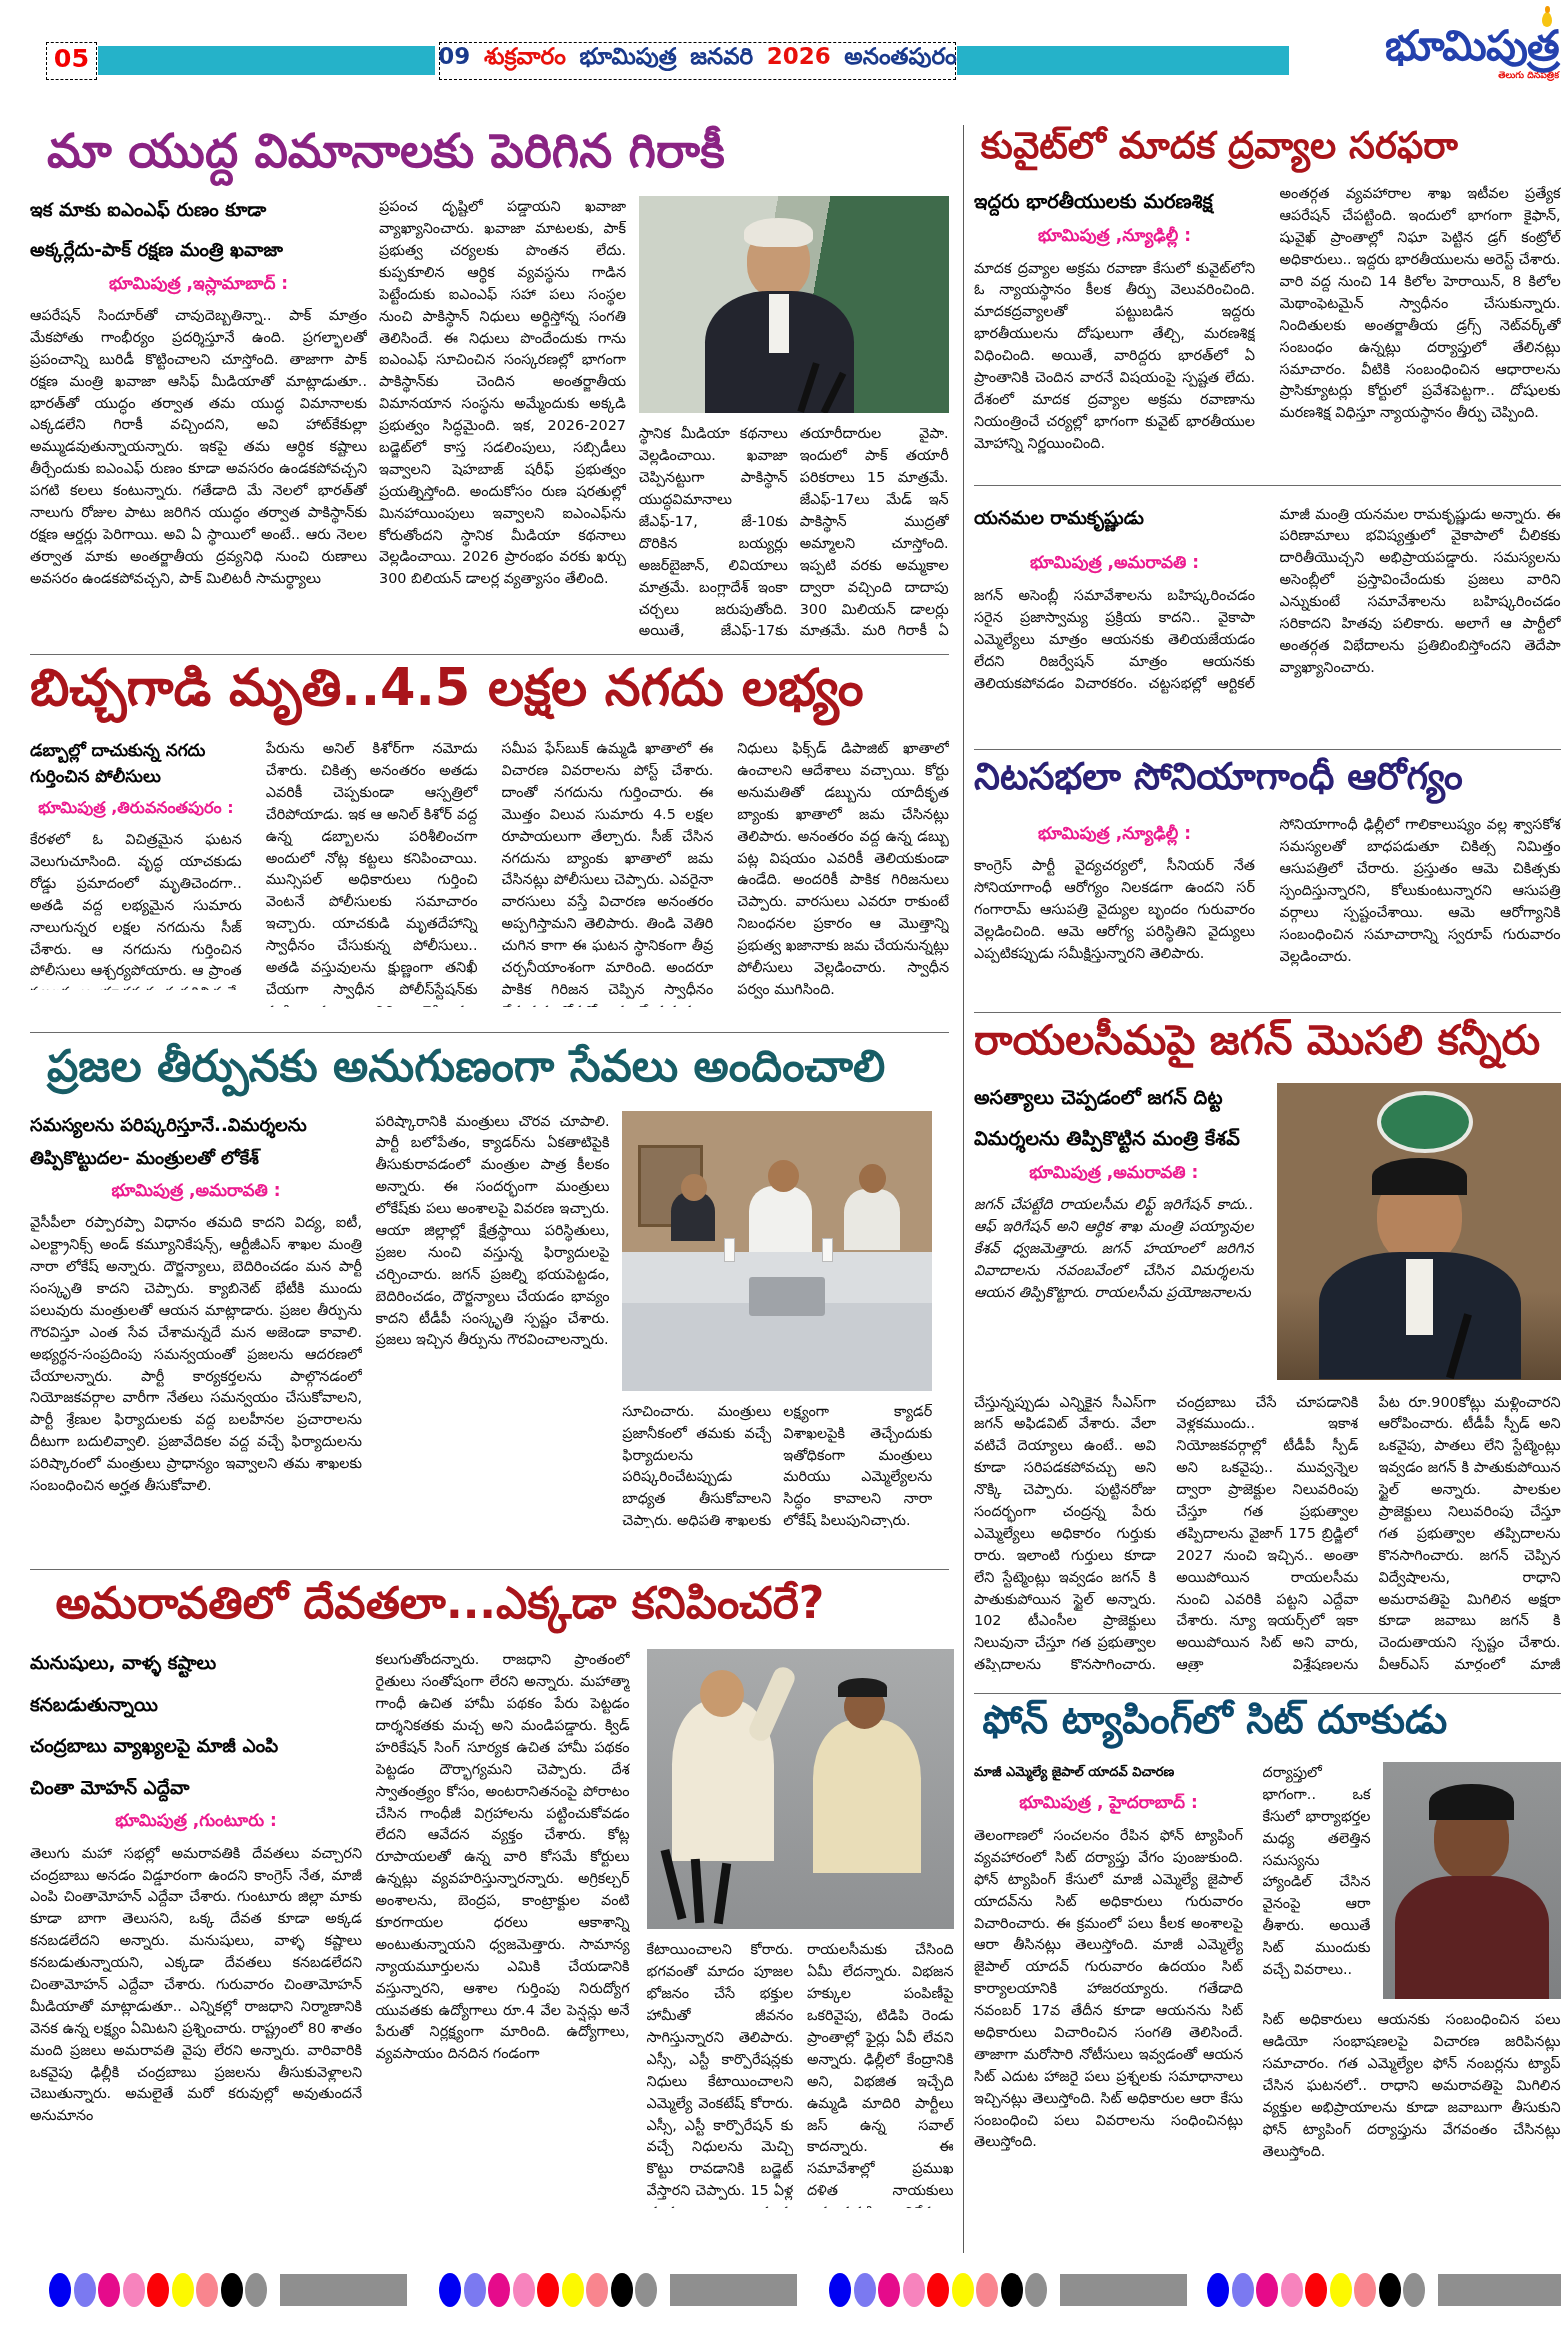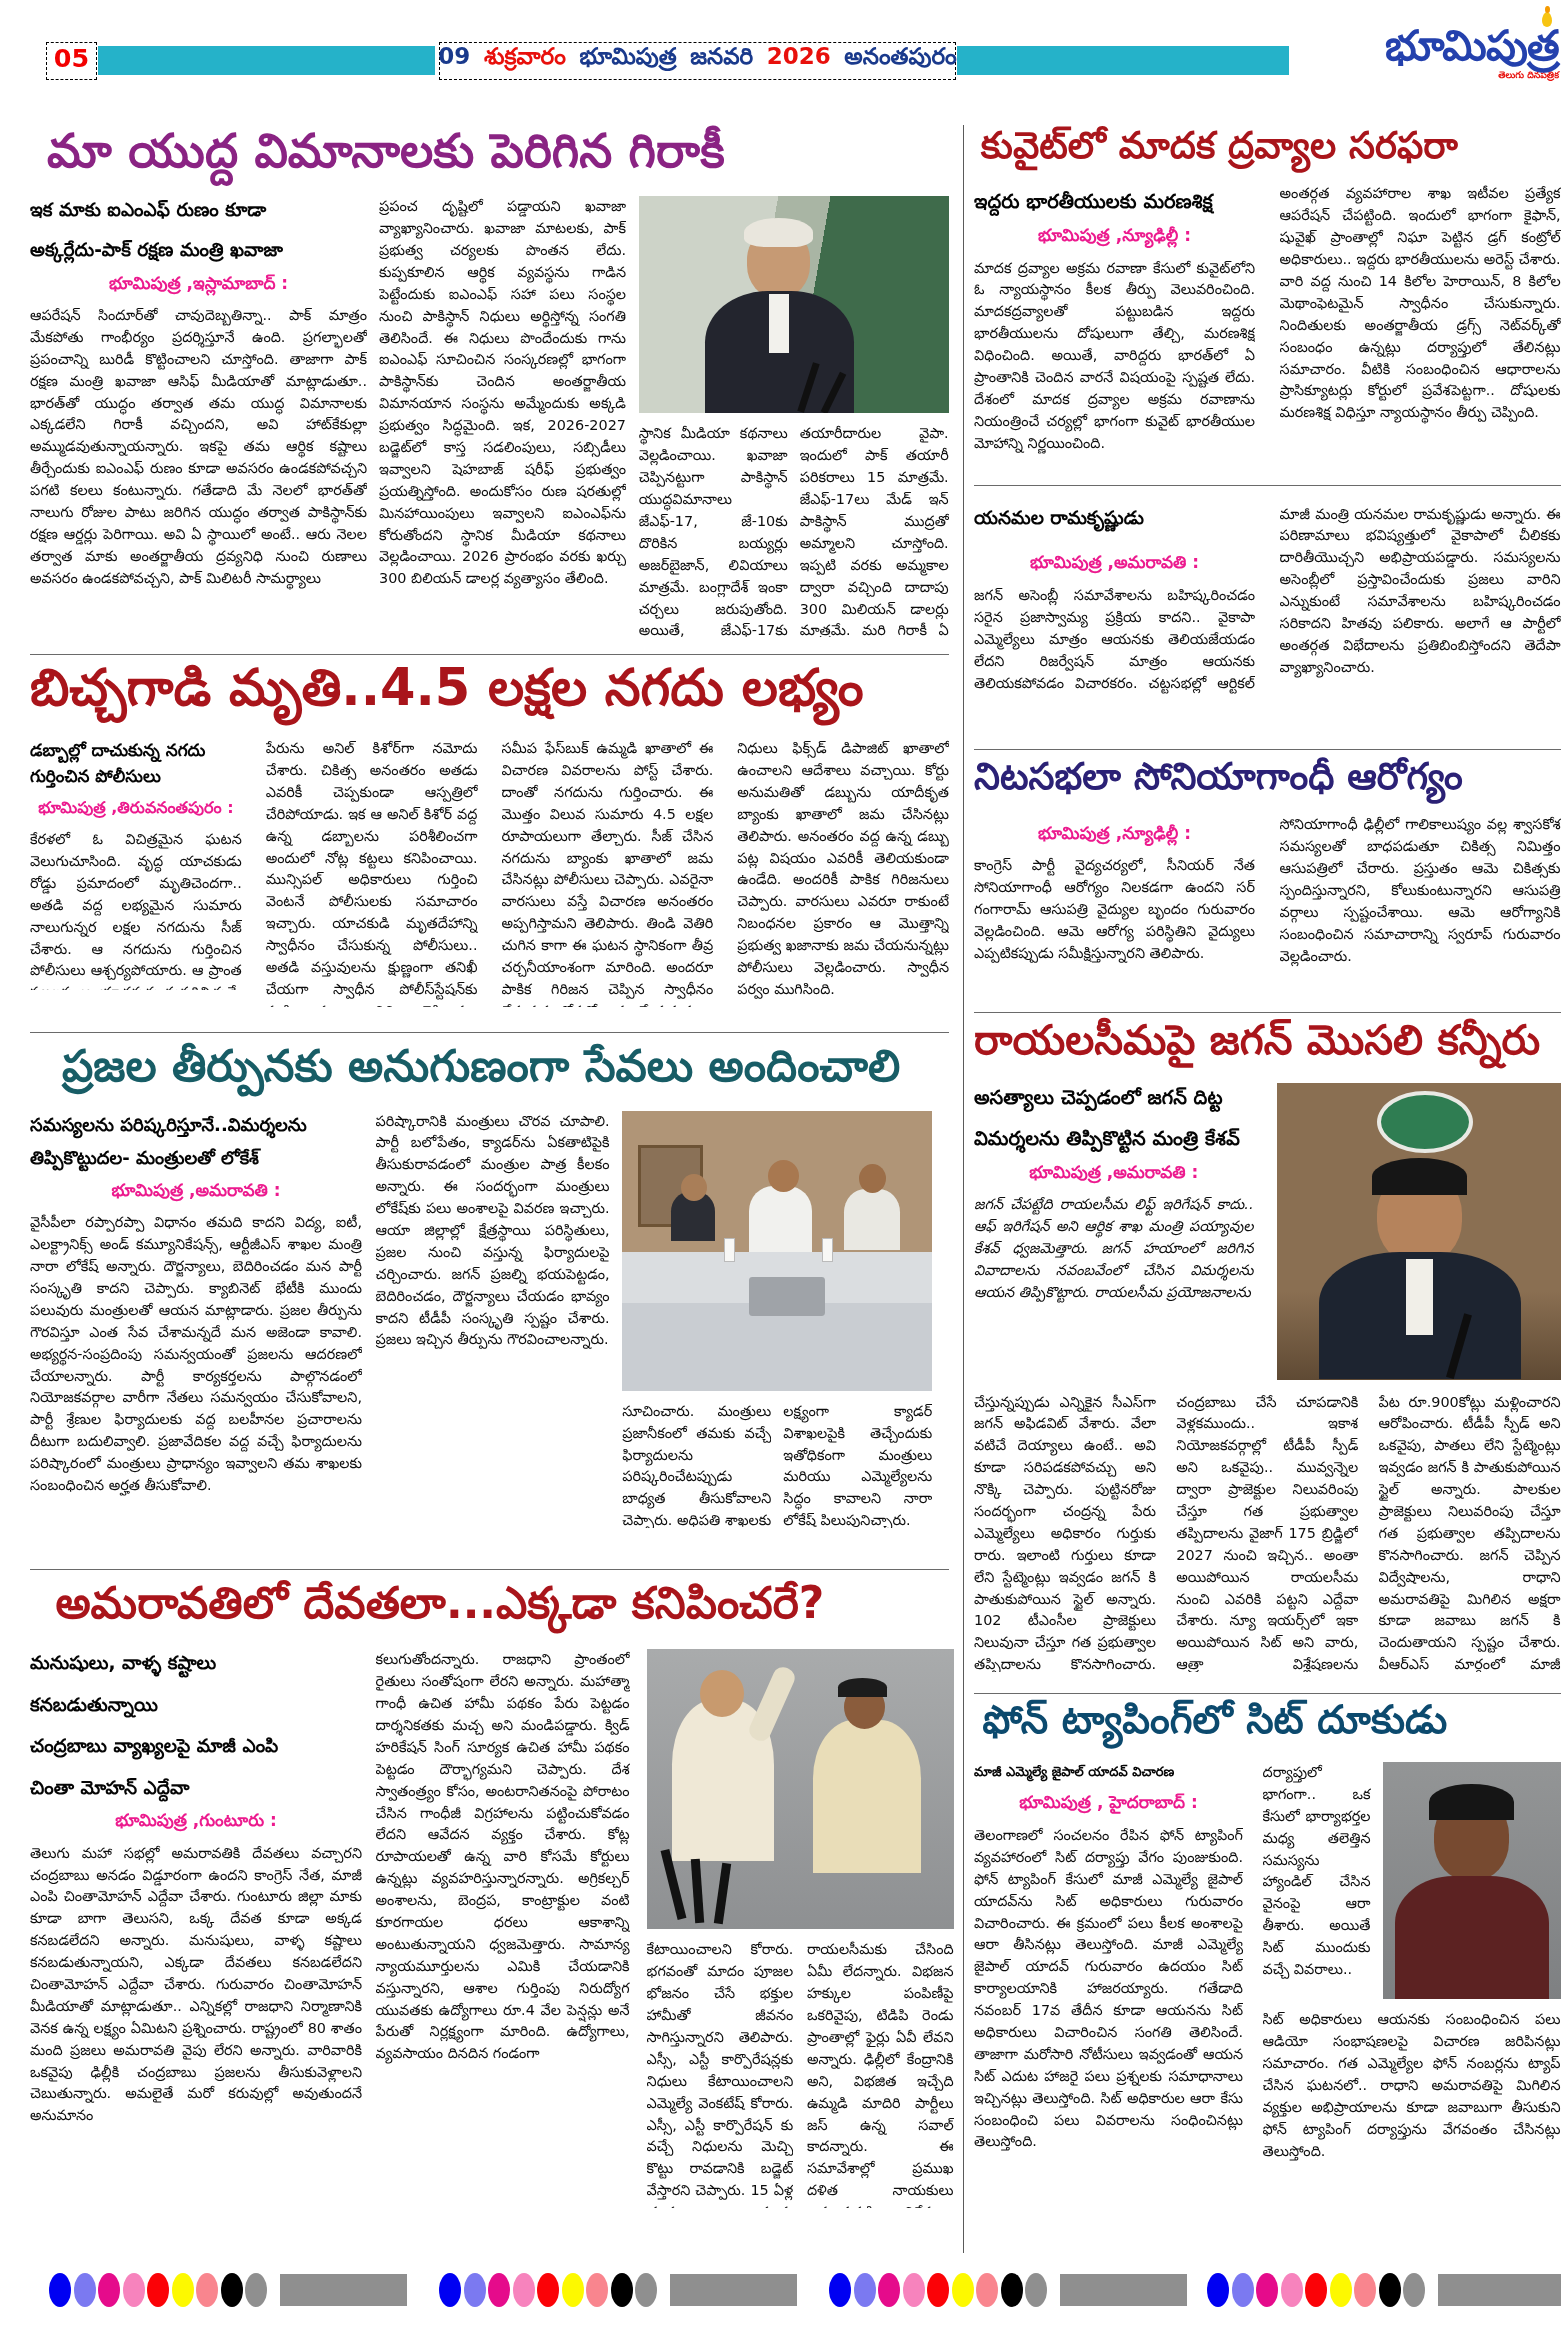--- a/index.html
+++ b/index.html
@@ -111,21 +111,21 @@
         <div class="byline" style="font-size:16px;">భూమిపుత్ర ,తిరువనంతపురం :</div>
         <div class="body" style="height:161px;">కేరళలో ఓ విచిత్రమైన ఘటన వెలుగుచూసింది. వృద్ధ యాచకుడు రోడ్డు ప్రమాదంలో మృతిచెందగా.. అతడి వద్ద లభ్యమైన సుమారు నాలుగున్నర లక్షల నగదును సీజ్ చేశారు. ఆ నగదును గుర్తించిన పోలీసులు ఆశ్చర్యపోయారు. ఆ ప్రాంత ప్రజలకు ఆ యాచకుడు సుపరిచితుడే. రోజూ అతను ఆ పరిసరాల్లో అడుక్కుంటూ తిరుగుతూ ఉండేవాడు. అతను సోమవారం రాత్రి ఆ విచిత్ర ప్రమాదానికి గురయ్యాడు. తీవ్ర గాయాలయ్యాయి. అక్కడి సమీప ఆస్పత్రికి తరలించగా చికిత్స పొందుతూ మృతిచెందాడు.</div>
       </div>
       <div class="col body" style="width:212px;height:269px;margin-left:24px;">పేరును అనిల్ కిశోర్‌గా నమోదు చేశారు. చికిత్స అనంతరం అతడు ఎవరికీ చెప్పకుండా ఆస్పత్రిలో చేరిపోయాడు. ఇక ఆ అనిల్ కిశోర్ వద్ద ఉన్న డబ్బాలను పరిశీలించగా అందులో నోట్ల కట్టలు కనిపించాయి. మున్సిపల్ అధికారులు గుర్తించి వెంటనే పోలీసులకు సమాచారం ఇచ్చారు. యాచకుడి మృతదేహాన్ని స్వాధీనం చేసుకున్న పోలీసులు.. అతడి వస్తువులను క్షుణ్ణంగా తనిఖీ చేయగా స్వాధీన పోలీస్‌స్టేషన్‌కు పంపించారు. దానిని లెక్కించగా మొత్తం రూ.4.5 లక్షలకు పైగా ఉన్నట్లు గుర్తించారు. స్థానిక పంచాయతీ</div>
       <div class="col body" style="width:212px;height:269px;margin-left:24px;">సమీప ఫేస్‌బుక్ ఉమ్మడి ఖాతాలో ఈ విచారణ వివరాలను పోస్ట్ చేశారు. దాంతో నగదును గుర్తించారు. ఈ మొత్తం విలువ సుమారు 4.5 లక్షల రూపాయలుగా తేల్చారు. సీజ్ చేసిన నగదును బ్యాంకు ఖాతాలో జమ చేసినట్లు పోలీసులు చెప్పారు. ఎవరైనా వారసులు వస్తే విచారణ అనంతరం అప్పగిస్తామని తెలిపారు. తిండి వెతిరి చుగిన కాగా ఈ ఘటన స్థానికంగా తీవ్ర చర్చనీయాంశంగా మారింది. అందరూ పాకిక గిరిజన చెప్పిన స్వాధీనం చేసుకున్న కోర్టుకో జమ చేయనున్నట్లు పోలీసులు చెప్పారు.</div>
       <div class="col body" style="width:212px;height:269px;margin-left:24px;">నిధులు ఫిక్స్‌డ్ డిపాజిట్ ఖాతాలో ఉంచాలని ఆదేశాలు వచ్చాయి. కోర్టు అనుమతితో డబ్బును యాదీకృత బ్యాంకు ఖాతాలో జమ చేసినట్లు తెలిపారు. అనంతరం వద్ద ఉన్న డబ్బు పట్ల విషయం ఎవరికీ తెలియకుండా ఉండేది. అందరికీ పాకిక గిరిజనులు చెప్పారు. వారసులు ఎవరూ రాకుంటే నిబంధనల ప్రకారం ఆ మొత్తాన్ని ప్రభుత్వ ఖజానాకు జమ చేయనున్నట్లు పోలీసులు వెల్లడించారు. స్వాధీన పర్వం ముగిసింది.</div>
     </div>
   </section>
 
   <section class="art" style="left:30px;top:1041px;width:919px;height:519px;">
-    <div class="hl c-teal" style="font-size:44px;margin-left:32px;">ప్రజల తీర్పునకు అనుగుణంగా సేవలు అందించాలి</div>
+    <div class="hl c-teal" style="font-size:44px;margin-left:17px;">ప్రజల తీర్పునకు అనుగుణంగా సేవలు అందించాలి</div>
     <div class="cols" style="margin-top:20.3px;">
       <div class="col" style="width:332px;">
         <div class="sub" style="margin-bottom:6.8px;">సమస్యలను పరిష్కరిస్తూనే..విమర్శలను</div>
         <div class="sub" style="margin-bottom:5.1px;">తిప్పికొట్టుదల- మంత్రులతో లోకేశ్</div>
         <div class="byline">భూమిపుత్ర ,అమరావతి :</div>
         <div class="body" style="height:298px;">వైసీపీలా రప్పారప్పా విధానం తమది కాదని విద్య, ఐటీ, ఎలక్ట్రానిక్స్ అండ్ కమ్యూనికేషన్స్, ఆర్టీజీఎస్ శాఖల మంత్రి నారా లోకేష్ అన్నారు. దౌర్జన్యాలు, బెదిరించడం మన పార్టీ సంస్కృతి కాదని చెప్పారు. క్యాబినెట్ భేటీకి ముందు పలువురు మంత్రులతో ఆయన మాట్లాడారు. ప్రజల తీర్పును గౌరవిస్తూ ఎంత సేవ చేశామన్నదే మన అజెండా కావాలి. అభ్యర్థన-సంప్రదింపు సమన్వయంతో ప్రజలను ఆదరణలో చేయాలన్నారు. పార్టీ కార్యకర్తలను పాల్గొనడంలో నియోజకవర్గాల వారీగా నేతలు సమన్వయం చేసుకోవాలని, పార్టీ శ్రేణుల ఫిర్యాదులకు వద్ద బలహీనల ప్రచారాలను దీటుగా బదులివ్వాలి. ప్రజావేదికల వద్ద వచ్చే ఫిర్యాదులను పరిష్కారంలో మంత్రులు ప్రాధాన్యం ఇవ్వాలని తమ శాఖలకు సంబంధించిన అర్హత తీసుకోవాలి.</div>
       </div>
       <div class="col body" style="width:234px;height:422px;margin-left:13.6px;">పరిష్కారానికి మంత్రులు చొరవ చూపాలి. పార్టీ బలోపేతం, క్యాడర్‌ను ఏకతాటిపైకి తీసుకురావడంలో మంత్రుల పాత్ర కీలకం అన్నారు. ఈ సందర్భంగా మంత్రులు లోకేష్‌కు పలు అంశాలపై వివరణ ఇచ్చారు. ఆయా జిల్లాల్లో క్షేత్రస్థాయి పరిస్థితులు, ప్రజల నుంచి వస్తున్న ఫిర్యాదులపై చర్చించారు. జగన్ ప్రజల్ని భయపెట్టడం, బెదిరించడం, దౌర్జన్యాలు చేయడం భావ్యం కాదని టీడీపీ సంస్కృతి స్పష్టం చేశారు. ప్రజలు ఇచ్చిన తీర్పును గౌరవించాలన్నారు.</div>
       <div class="col" style="width:310px;margin-left:12.7px;">
         <div class="photo" style="width:310px;height:280px;background:linear-gradient(180deg,#b09577 0 52%,#c9cdd2 52% 100%);">

